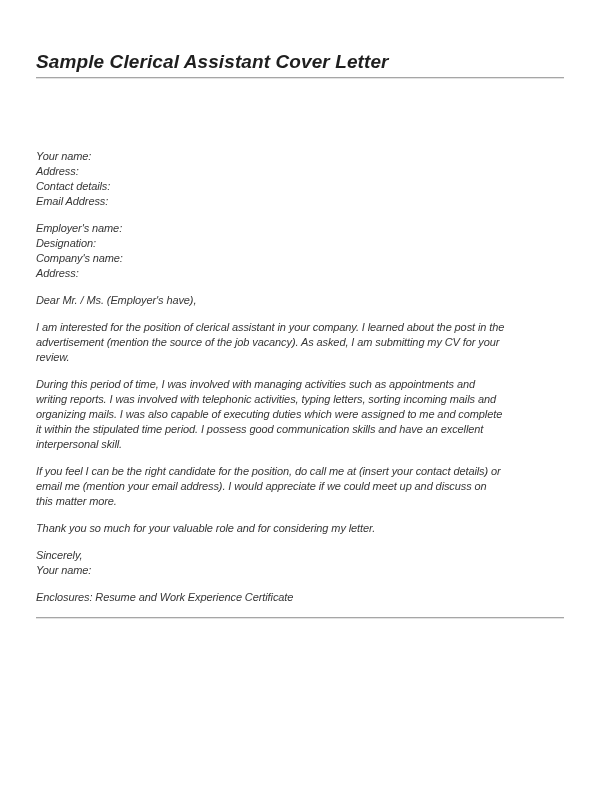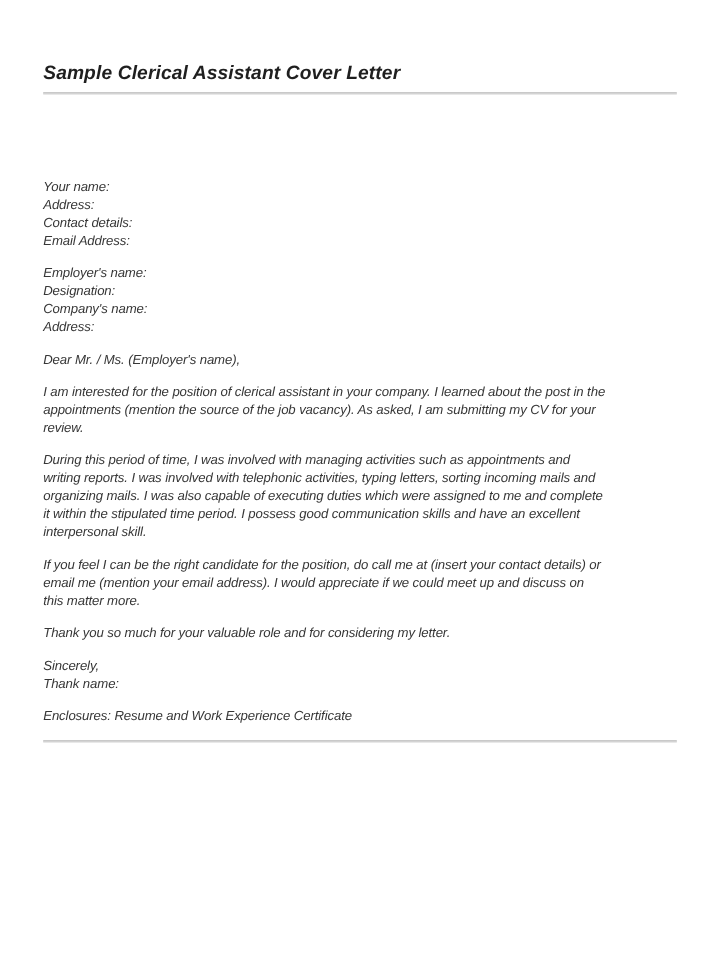--- a/index.html
+++ b/index.html
@@ -12,21 +12,21 @@
     width: 600px;
     height: 800px;
     background: #ffffff;
     overflow: hidden;
     font-family: "Liberation Sans", "DejaVu Sans", sans-serif;
     font-style: italic;
     color: #363636;
   }
   .letter-title {
     margin: 53px 36px 0 36px;
-    font-size: 16px;
+    font-size: 19px;
     line-height: 17px;
     font-weight: bold;
     font-style: italic;
     color: #1f1f1f;
     letter-spacing: 0.1px;
   }
   hr.rule {
     margin: 7px 36px 0 36px;
     border: none;
     border-top: 1px solid #a6a6a6;
@@ -63,41 +63,41 @@
 Address:
 Contact details:
 Email Address:</p>
 
 
     <p>Employer's name:
 Designation:
 Company's name:
 Address:</p>
 
-    <p>Dear Mr. / Ms. (Employer's name),</p>
+    <p>Dear Mr. / Ms. (Employer's have),</p>
 
     <p>I am interested for the position of clerical assistant in your company. I learned about the post in the
-appointments (mention the source of the job vacancy). As asked, I am submitting my CV for your
+advertisement (mention the source of the job vacancy). As asked, I am submitting my CV for your
 review.</p>
 
 
     <p>During this period of time, I was involved with managing activities such as appointments and
 writing reports. I was involved with telephonic activities, typing letters, sorting incoming mails and
 organizing mails. I was also capable of executing duties which were assigned to me and complete
 it within the stipulated time period. I possess good communication skills and have an excellent
 interpersonal skill.</p>
 
     <p>If you feel I can be the right candidate for the position, do call me at (insert your contact details) or
 email me (mention your email address). I would appreciate if we could meet up and discuss on
 this matter more.</p>
 
     <p>Thank you so much for your valuable role and for considering my letter.</p>
 
     <p>Sincerely,
-Thank name:</p>
+Your name:</p>
 
     <p>Enclosures: Resume and Work Experience Certificate</p>
 
   </div>
 
   <hr class="rule rule-bottom">
 
 </div>
 
 </body></html>

